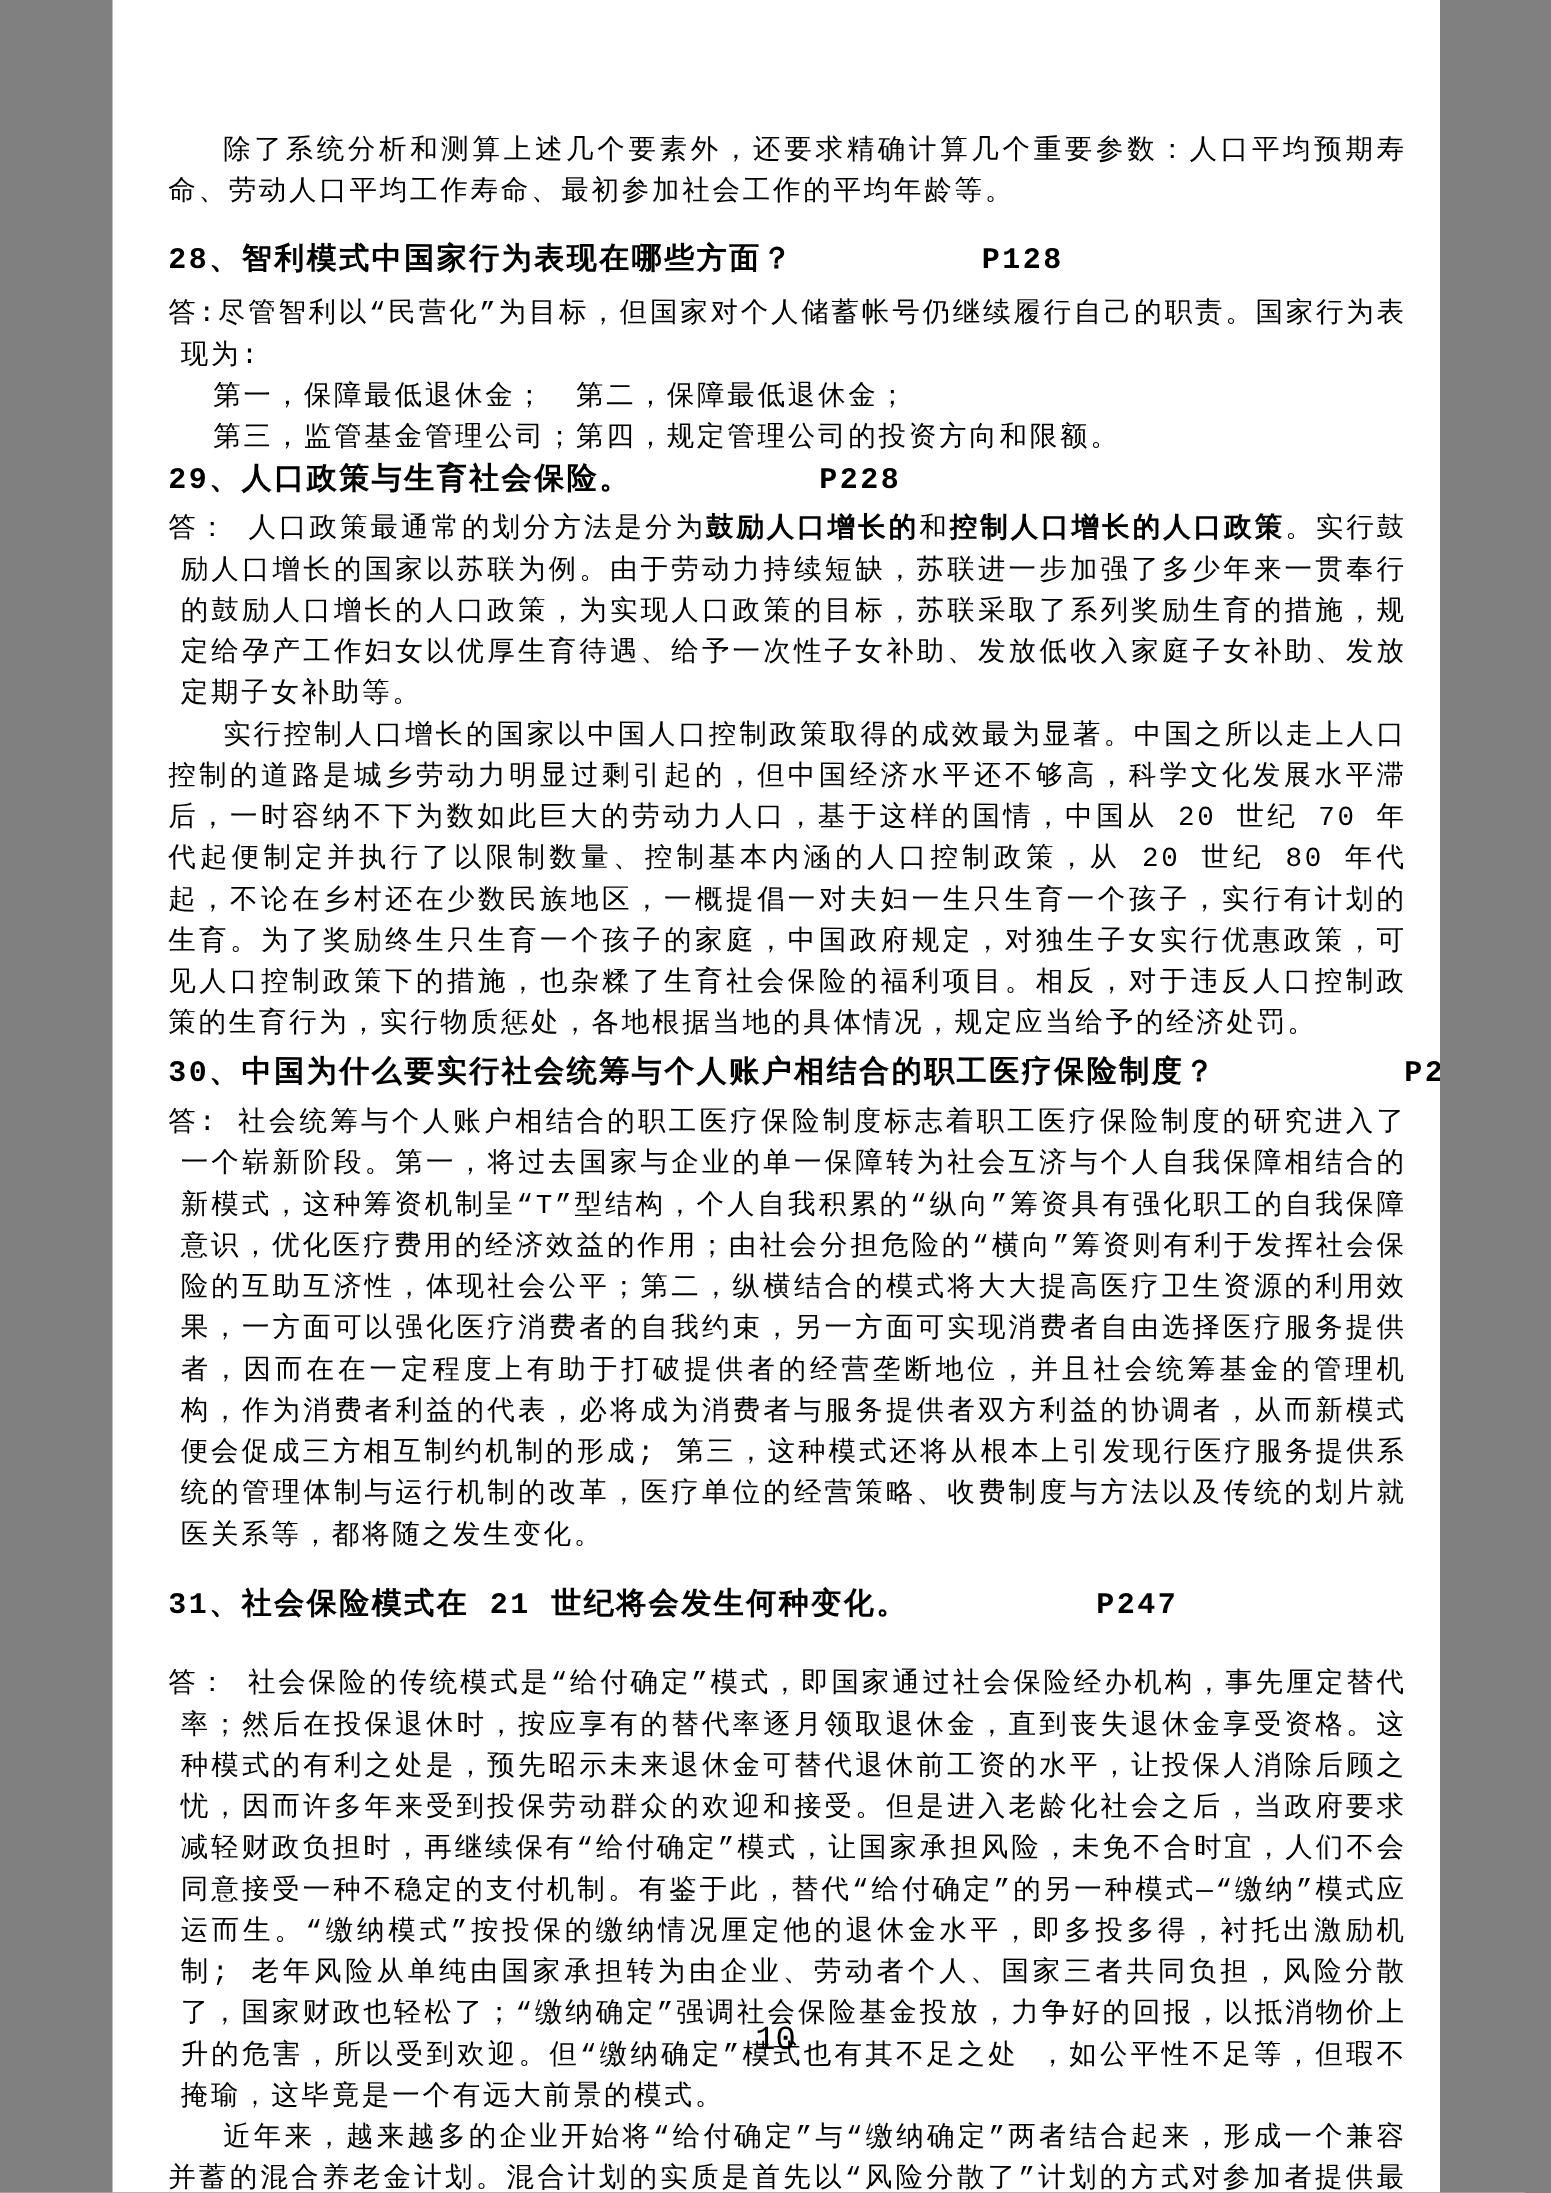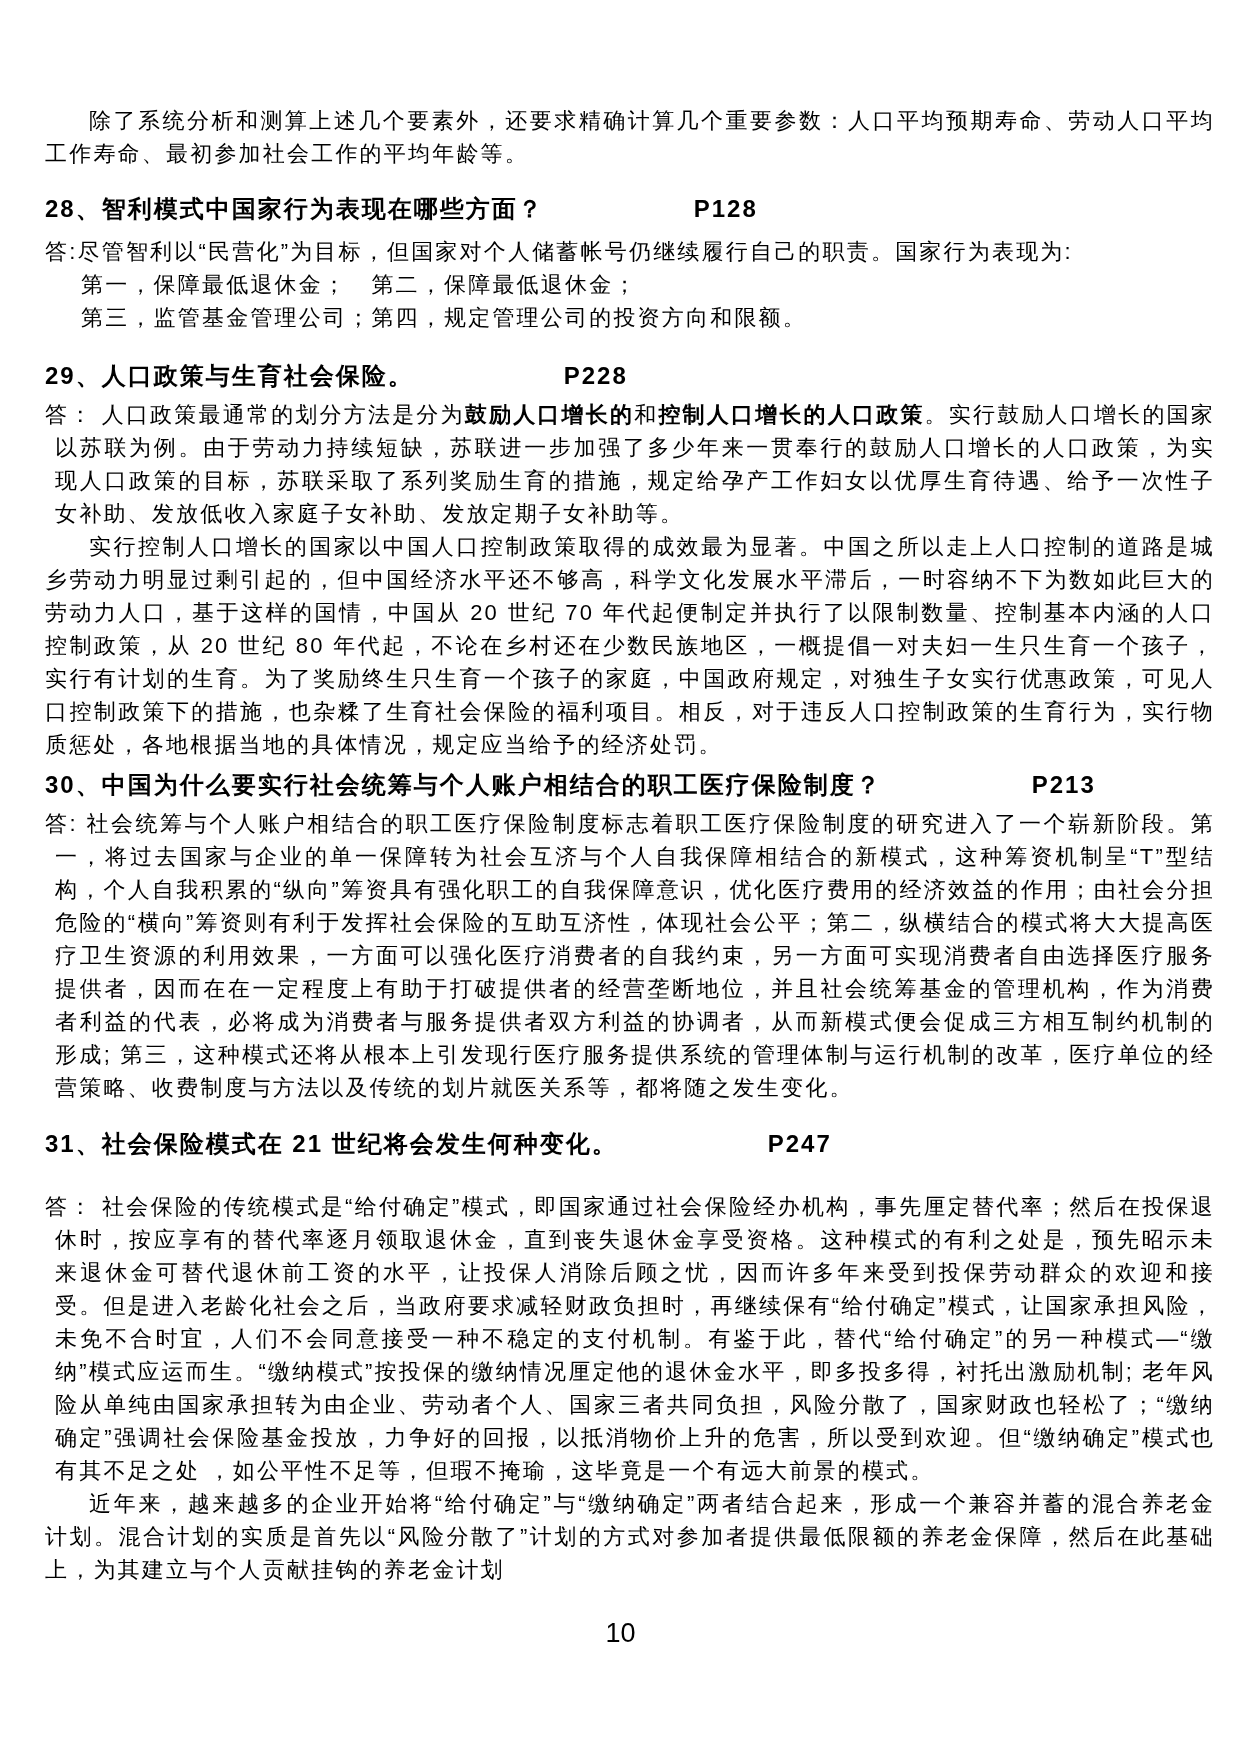--- a/index.html
+++ b/index.html
@@ -2,26 +2,26 @@
 <html><head>
 <meta charset="utf-8">
 <style>
   html, body {
     margin: 0;
     padding: 0;
     background: #808080;
   }
   .page {
     position: relative;
-    width: 1241px;
+    width: 1062px;
     height: 1754px;
     margin: 0 auto;
     background: #ffffff;
     color: #000000;
-    font-family: Liberation Sans, sans-serif;
+    font-family: Liberation Mono, monospace;
     overflow: hidden;
   }
   .content {
     padding: 104px 26px 0 45px;
   }
   .body {
     font-size: 22px;
     line-height: 33px;
     letter-spacing: 2.2px;
     text-align: justify;
@@ -38,21 +38,21 @@
     padding-left: 36px;
   }
   .heading {
     font-size: 24px;
     font-weight: bold;
     line-height: 36px;
     letter-spacing: 2px;
     white-space: nowrap;
   }
   .h28 { margin-top: 21px; margin-bottom: 8px; }
-  .h29 { margin-top: 24px; margin-bottom: 4px; }
+  .h29 { margin-bottom: 4px; }
   .h30 { margin-top: 6px;  margin-bottom: 4px; }
   .h31 { margin-top: 22px; margin-bottom: 28px; }
   .pageref {
     margin-left: 150px;
     font-weight: bold;
   }
   b { font-weight: bold; }
   .footer {
     position: absolute;
     top: 1620px;

